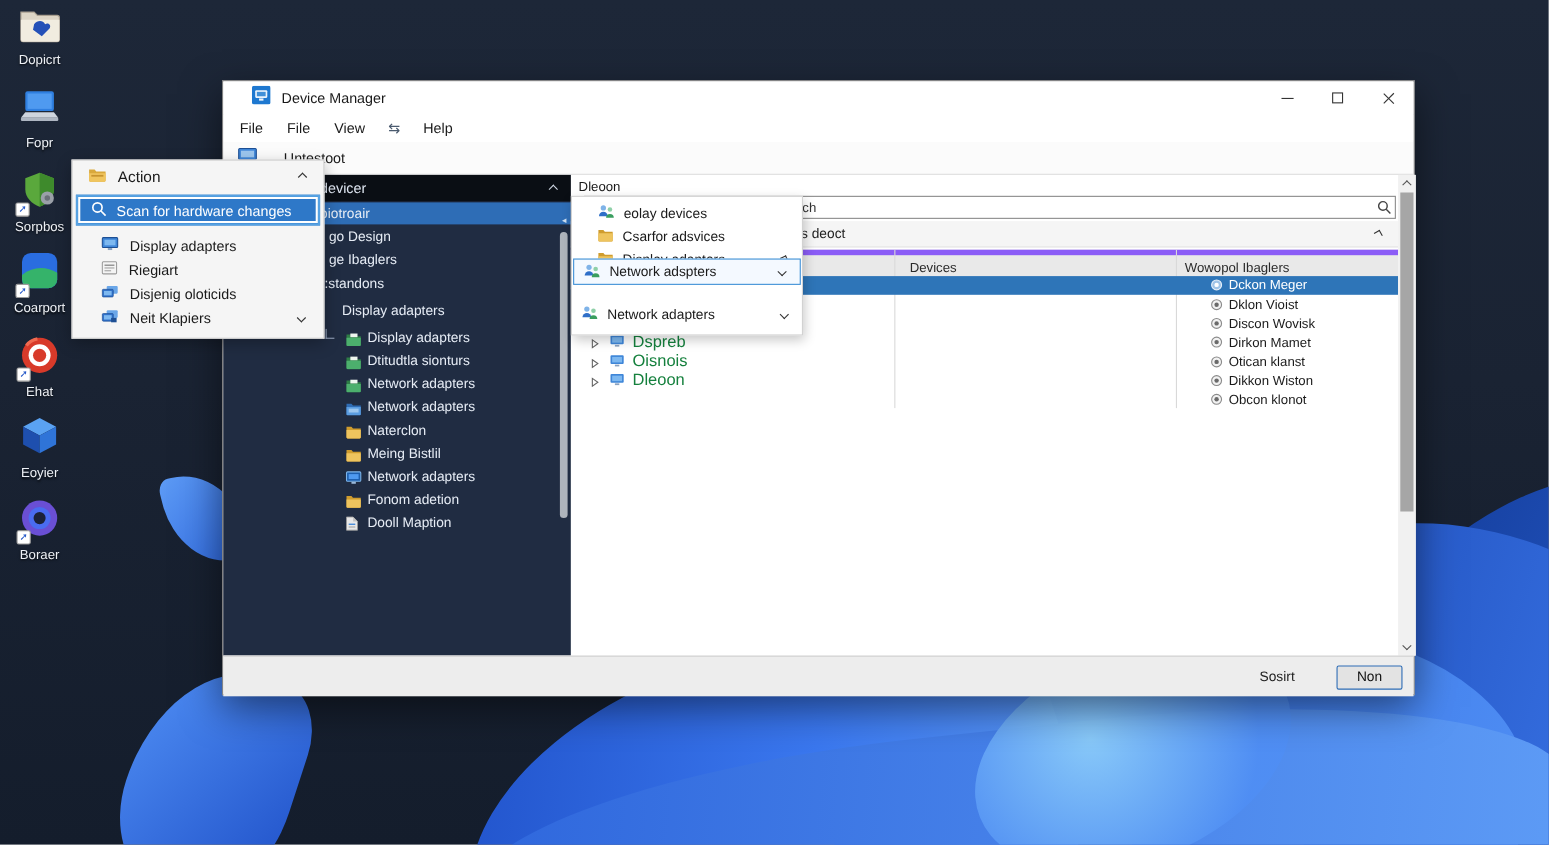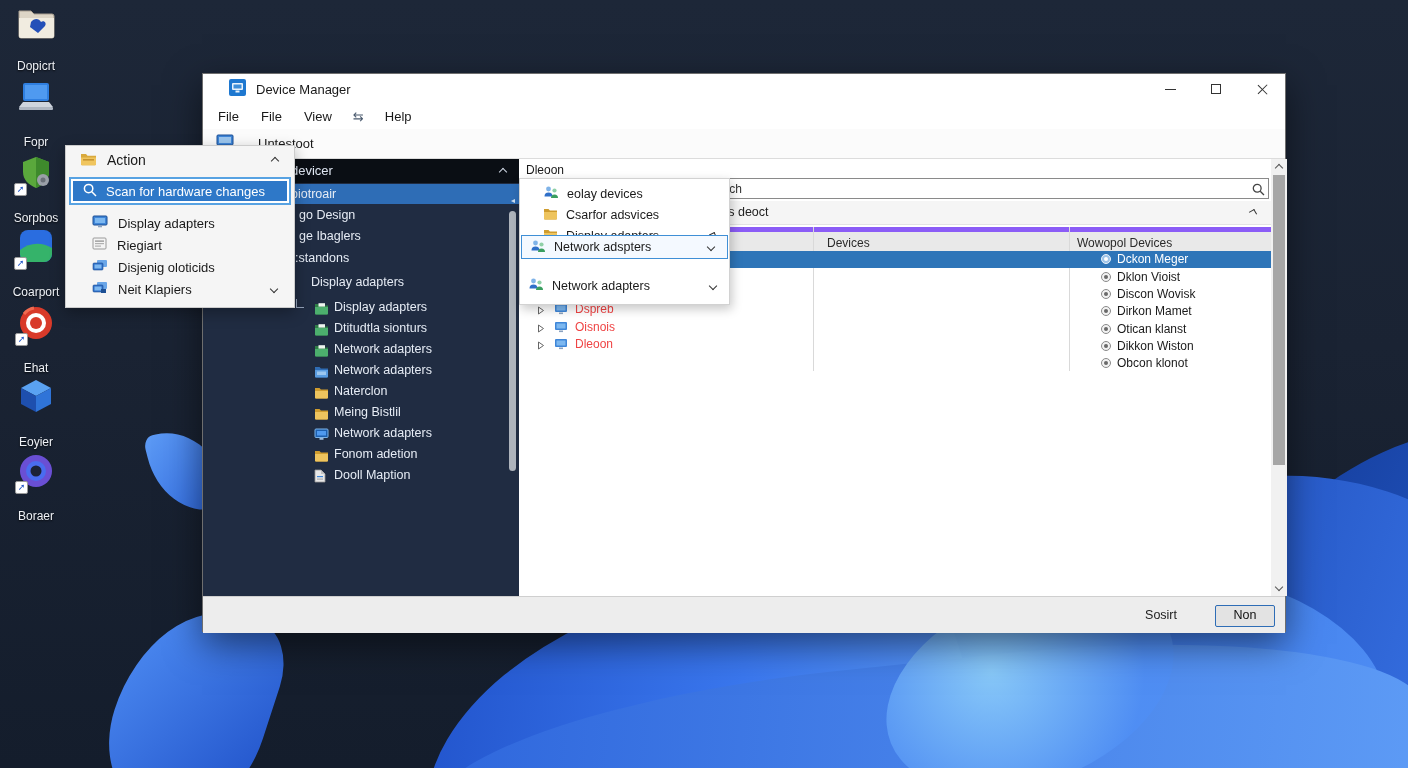--- a/index.html
+++ b/index.html
@@ -26,21 +26,21 @@
   .petal-g { left:118px; top:606px; width:150px; height:210px; transform:rotate(18deg);
     border-radius:70% 30% 55% 45%; background:linear-gradient(120deg,#4f8ef4,#1f50c8); }
   .petal-h { left:430px; top:662px; width:1000px; height:240px; transform:rotate(-6deg);
     border-radius:50% 50% 30% 70%; background:linear-gradient(100deg,#2e66dc,#5e9cf6); }
 
   
   .dicon { position:absolute; left:5px; width:62px; z-index:1; text-align:center; cursor:default; }
   .dicon .art { position:relative; display:inline-block; }
   .dicon .badge { position:absolute; left:-2px; bottom:0; width:13px; height:13px; background:#fff;
     border:1px solid #9a9a9a; border-radius:2px; font-size:9px; line-height:11px; color:#2458c8; }
-  .dicon .lbl { display:block; margin-top:15px; font-size:12px; color:#eef1f6;
+  .dicon .lbl { display:block; margin-top:2px; font-size:12px; color:#eef1f6;
     text-shadow:0 1px 2px rgba(0,0,0,.8); }
 
   
   .win { position:absolute; left:202px; top:73px; width:1084px; height:559px; z-index:5;
     background:#fff; border:1px solid #6e6e6e; box-shadow:0 12px 34px rgba(0,0,0,.5); }
   .titlebar { position:absolute; left:0; top:0; right:0; height:30px; background:#fff;
     display:flex; align-items:center; }
   .titlebar .appico { margin-left:26px; }
   .titlebar .ttl { margin-left:10px; font-size:13px; color:#191919; }
   .wcontrols { margin-left:auto; display:flex; height:100%; }
@@ -97,21 +97,21 @@
   .vsep.s1 { left:294px; } .vsep.s2 { left:550px; }
   .selstripe { position:absolute; left:0; top:92px; width:752px; height:17px; background:#2e75b8; }
   .devrow { position:absolute; left:550px; width:202px; height:17px; font-size:12px; color:#1a1a1a; }
   .devrow .radio { position:absolute; left:32px; top:3px; width:10px; height:10px;
     border:1.2px solid #8a8a8a; border-radius:50%; background:#f2f2f2; }
   .devrow .radio i { position:absolute; inset:2px; border-radius:50%; background:#6a6a6a; }
   .devrow .dtext { position:absolute; left:48px; top:1px; white-space:nowrap; }
   .devrow.on { color:#fff; }
   .devrow.on .radio { border-color:#e8f1fa; background:#9fc4e8; }
   .devrow.on .radio i { background:#fff; }
-  .strow { position:absolute; left:0; width:290px; height:17px; font-size:12px; color:#ef4444; }
+  .strow { position:absolute; left:0; width:290px; height:17px; font-size:15px; color:#15803d; }
   .strow .tri { position:absolute; left:18px; top:3px; }
   .strow .sic { position:absolute; left:35px; top:2px; }
   .strow .sttext { position:absolute; left:56px; top:1px; }
   .vscroll { position:absolute; left:752px; top:0; width:16px; height:437px; background:#f1f1f1; }
   .vscroll .chv { position:absolute; left:5px; color:#555; }
   .vscroll .cu { top:6px; } .vscroll .cd { bottom:6px; transform:rotate(45deg); }
   .vscroll .thumb { position:absolute; left:2px; top:16px; width:12px; height:290px; background:#a6a6a6; }
 
   .footer { position:absolute; left:0; top:522px; right:0; height:37px; background:#ededed;
     border-top:1px solid #cfcfcf; }
@@ -392,21 +392,21 @@
           </svg>
       </span>
 
       <div class="group-row">
         <span class="gtext">ass deoct</span>
         <span class="chv"></span>
       </div>
 
       <div class="thead">
         <span class="h1">Devices</span>
-        <span class="h2">Wowopol Devices</span>
+        <span class="h2">Wowopol Ibaglers</span>
       </div>
       <div class="vsep s1"></div>
       <div class="vsep s2"></div>
 
       <div class="selstripe"></div>
 
       <div class="strow" style="top:142px">
         <span class="tri"><svg width="8" height="9">
               <path d="M1.5 1 L6.5 4.5 L1.5 8 Z" fill="none" stroke="#666" stroke-width="1"></path>
             </svg></span>

